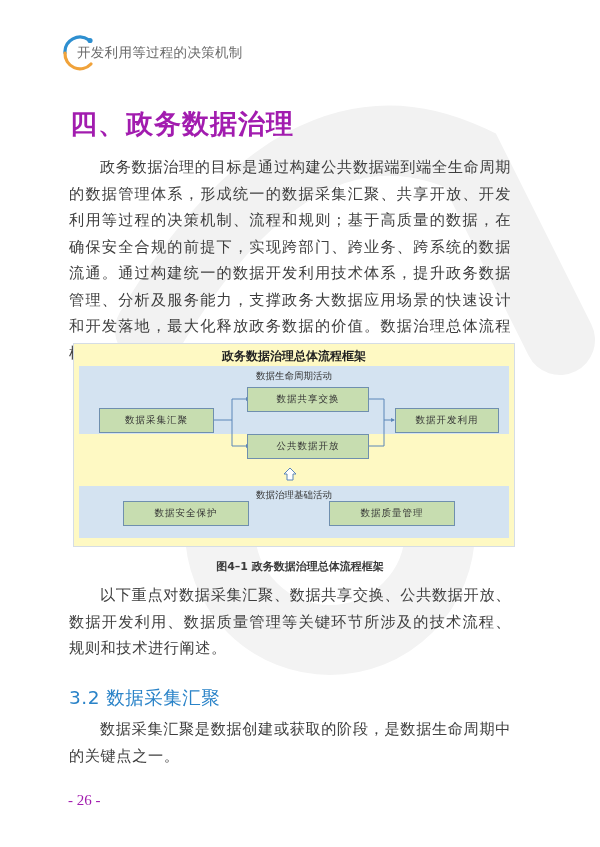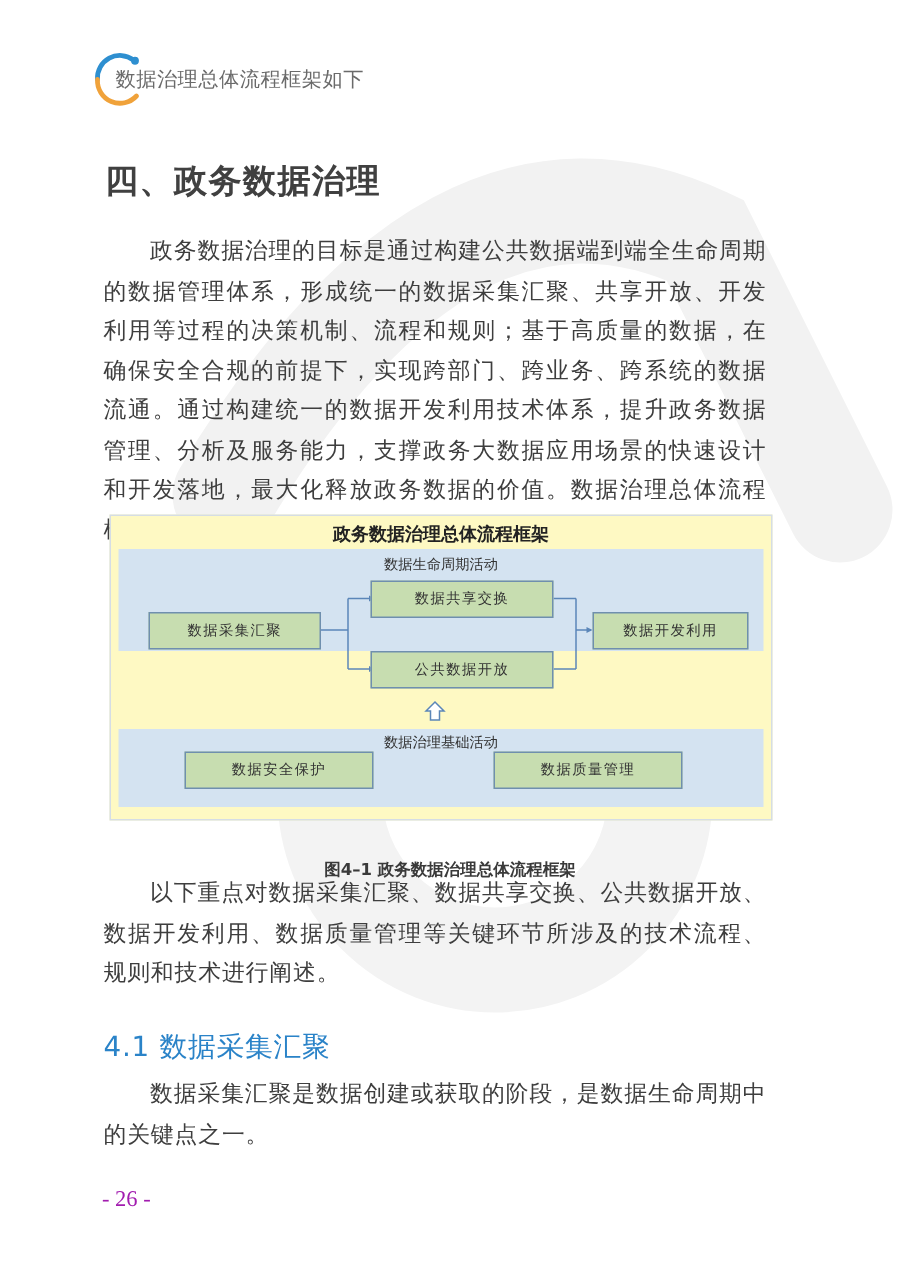--- a/index.html
+++ b/index.html
@@ -13,21 +13,21 @@
   .header { position: absolute; left: 60px; top: 33px; height: 40px; }
   .logo { position: absolute; left: 0; top: 0; width: 40px; height: 40px; }
   .header-title {
     position: absolute; left: 17px; top: 11px; white-space: nowrap;
     font-family: "DejaVu Serif", "Liberation Serif", serif;
     font-size: 13.5px; color: #6a6a6a; letter-spacing: 0.3px;
   }
   .chapter-title {
     position: absolute; left: 70px; top: 106px;
     font-family: Liberation Serif, serif;
-    font-size: 22px; font-weight: bold; color: #404040; letter-spacing: 1px;
+    font-size: 27px; font-weight: bold; color: #a21caf; letter-spacing: 1px;
   }
   .para {
     position: absolute; left: 69px; width: 442px;
     font-size: 15.2px; line-height: 26.5px; color: #3e3e3e;
     text-indent: 31px; letter-spacing: 0.6px; text-align: justify;
     margin: 0;
   }
   .figure-box {
     position: absolute; left: 73px; top: 343px; width: 440px; height: 202px;
     border: 1px solid #d5dde5; background: #fef9c3;
@@ -41,21 +41,21 @@
   .band-label {
     position: absolute; width: 100%; text-align: center; font-size: 9.5px; color: #333;
   }
   .node {
     position: absolute; background: #c7ddb0; border: 1px solid #6f8fae;
     font-size: 9.5px; color: #333; display: flex; align-items: center; justify-content: center;
     box-sizing: border-box; letter-spacing: 1px;
   }
   .connectors { position: absolute; left: 0; top: 0; width: 440px; height: 202px; pointer-events: none; }
   .caption {
-    position: absolute; left: 0; width: 600px; top: 572px; text-align: center;
+    position: absolute; left: 0; width: 600px; top: 559px; text-align: center;
     font-size: 11px; font-weight: bold; color: #3a3a3a;
   }
   .section-heading {
     position: absolute; left: 69px; top: 685px;
     font-size: 18.5px; color: #2a83c8; letter-spacing: 0.5px;
   }
   .page-number {
     position: absolute; left: 68px; top: 792px;
     font-family: "Liberation Serif", "DejaVu Serif", serif; font-size: 15px; color: #a21caf;
   }
@@ -67,21 +67,21 @@
   <path d="M150 330 Q300 80 470 160 L560 340" fill="none" stroke="#f2f2f2" stroke-width="70" stroke-linecap="round"></path>
   <circle cx="330" cy="530" r="110" fill="none" stroke="#f3f3f3" stroke-width="70"></circle>
 </svg>
 
 <div class="header">
   <svg class="logo" viewBox="0 0 40 40">
     <path d="M29 7 A15 15 0 0 0 5 20" fill="none" stroke="#2e8fd0" stroke-width="3.2" stroke-linecap="round"></path>
     <path d="M5 20 A15 15 0 0 0 31 31" fill="none" stroke="#f0a23a" stroke-width="3.2" stroke-linecap="round"></path>
     <circle cx="30" cy="7.5" r="2.6" fill="#2e8fd0"></circle>
   </svg>
-  <span class="header-title">数据治理总体流程框架如下</span>
+  <span class="header-title">开发利用等过程的决策机制</span>
 </div>
 
 <div class="chapter-title">四、政务数据治理</div>
 
 <p class="para" style="top:154px;">政务数据治理的目标是通过构建公共数据端到端全生命周期的数据管理体系，形成统一的数据采集汇聚、共享开放、开发利用等过程的决策机制、流程和规则；基于高质量的数据，在确保安全合规的前提下，实现跨部门、跨业务、跨系统的数据流通。通过构建统一的数据开发利用技术体系，提升政务数据管理、分析及服务能力，支撑政务大数据应用场景的快速设计和开发落地，最大化释放政务数据的价值。数据治理总体流程框架如下：</p>
 
 <div class="figure-box">
   <div class="fig-title">政务数据治理总体流程框架</div>
 
   <div class="band" style="left:5px; top:22px; width:430px; height:68px;">
@@ -116,17 +116,17 @@
     <div class="band-label" style="top:3px;">数据治理基础活动</div>
   </div>
   <div class="node" style="left:49px; top:157px; width:126px; height:25px;">数据安全保护</div>
   <div class="node" style="left:255px; top:157px; width:126px; height:25px;">数据质量管理</div>
 </div>
 
 <div class="caption">图4–1 政务数据治理总体流程框架</div>
 
 <p class="para" style="top:582px;">以下重点对数据采集汇聚、数据共享交换、公共数据开放、数据开发利用、数据质量管理等关键环节所涉及的技术流程、规则和技术进行阐述。</p>
 
-<div class="section-heading">4.1 数据采集汇聚</div>
+<div class="section-heading">3.2 数据采集汇聚</div>
 
 <p class="para" style="top:716px;">数据采集汇聚是数据创建或获取的阶段，是数据生命周期中的关键点之一。</p>
 
 <div class="page-number">- 26 -</div>
 
 </body></html>

